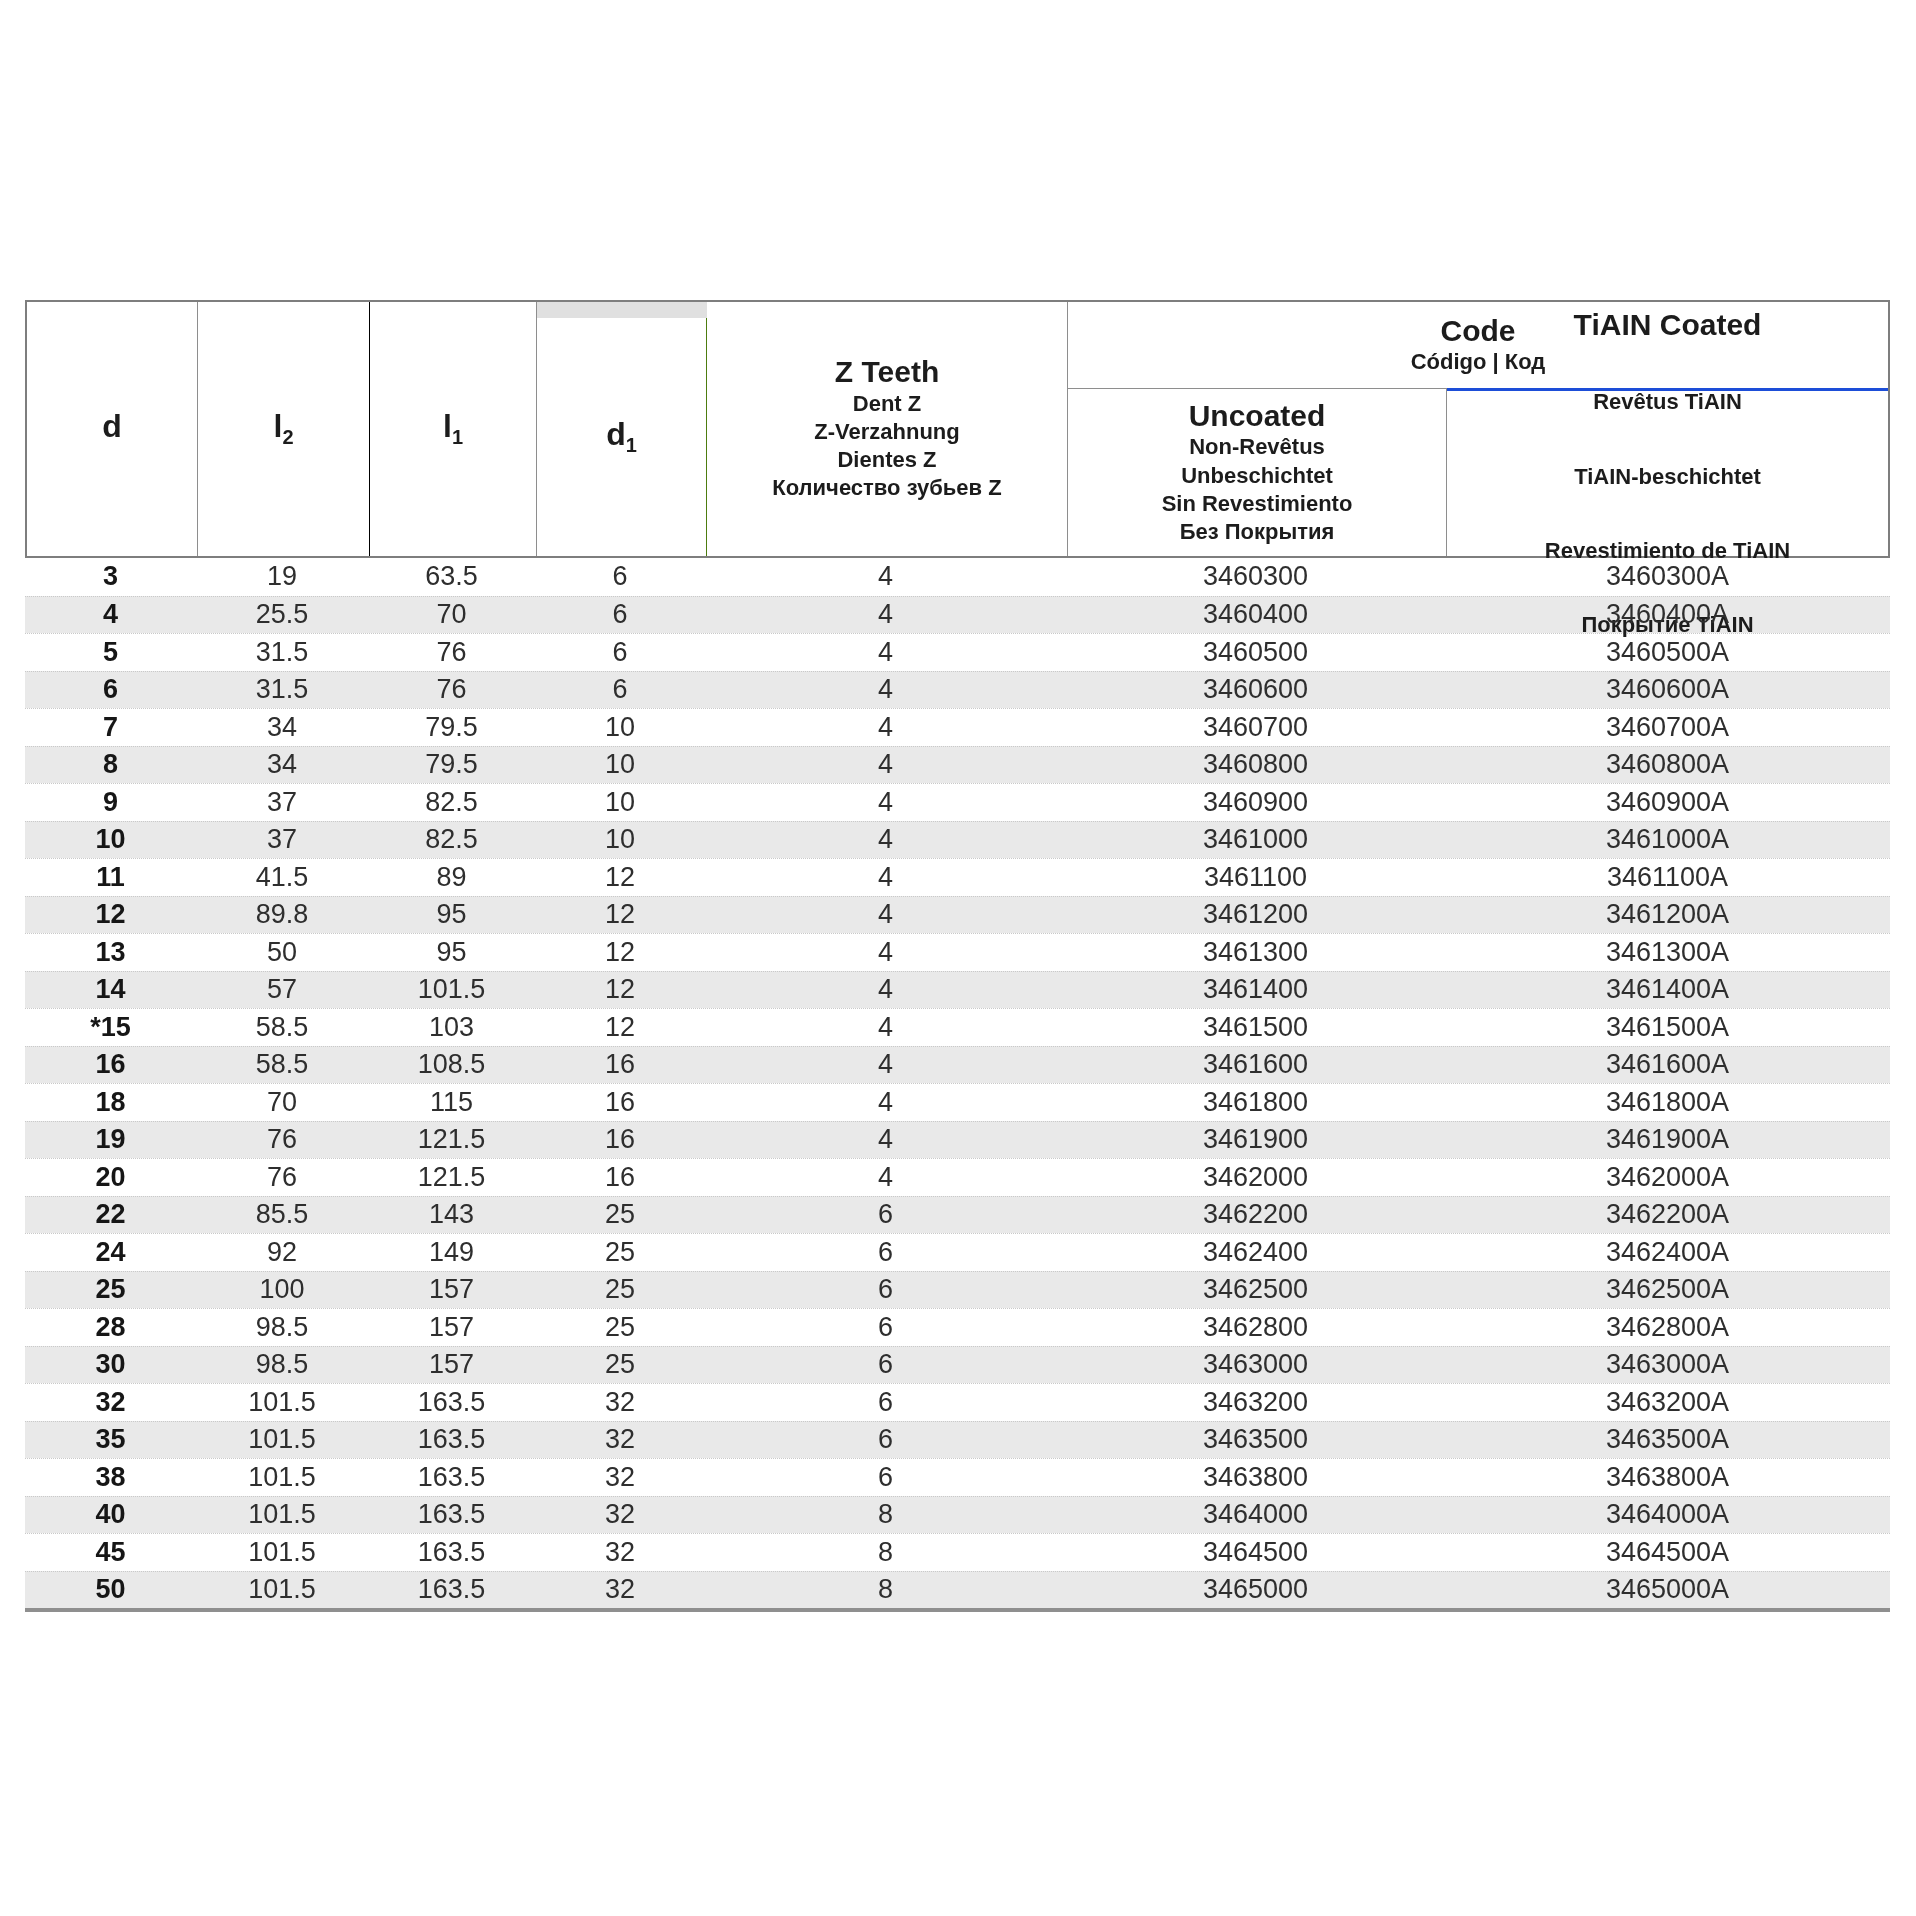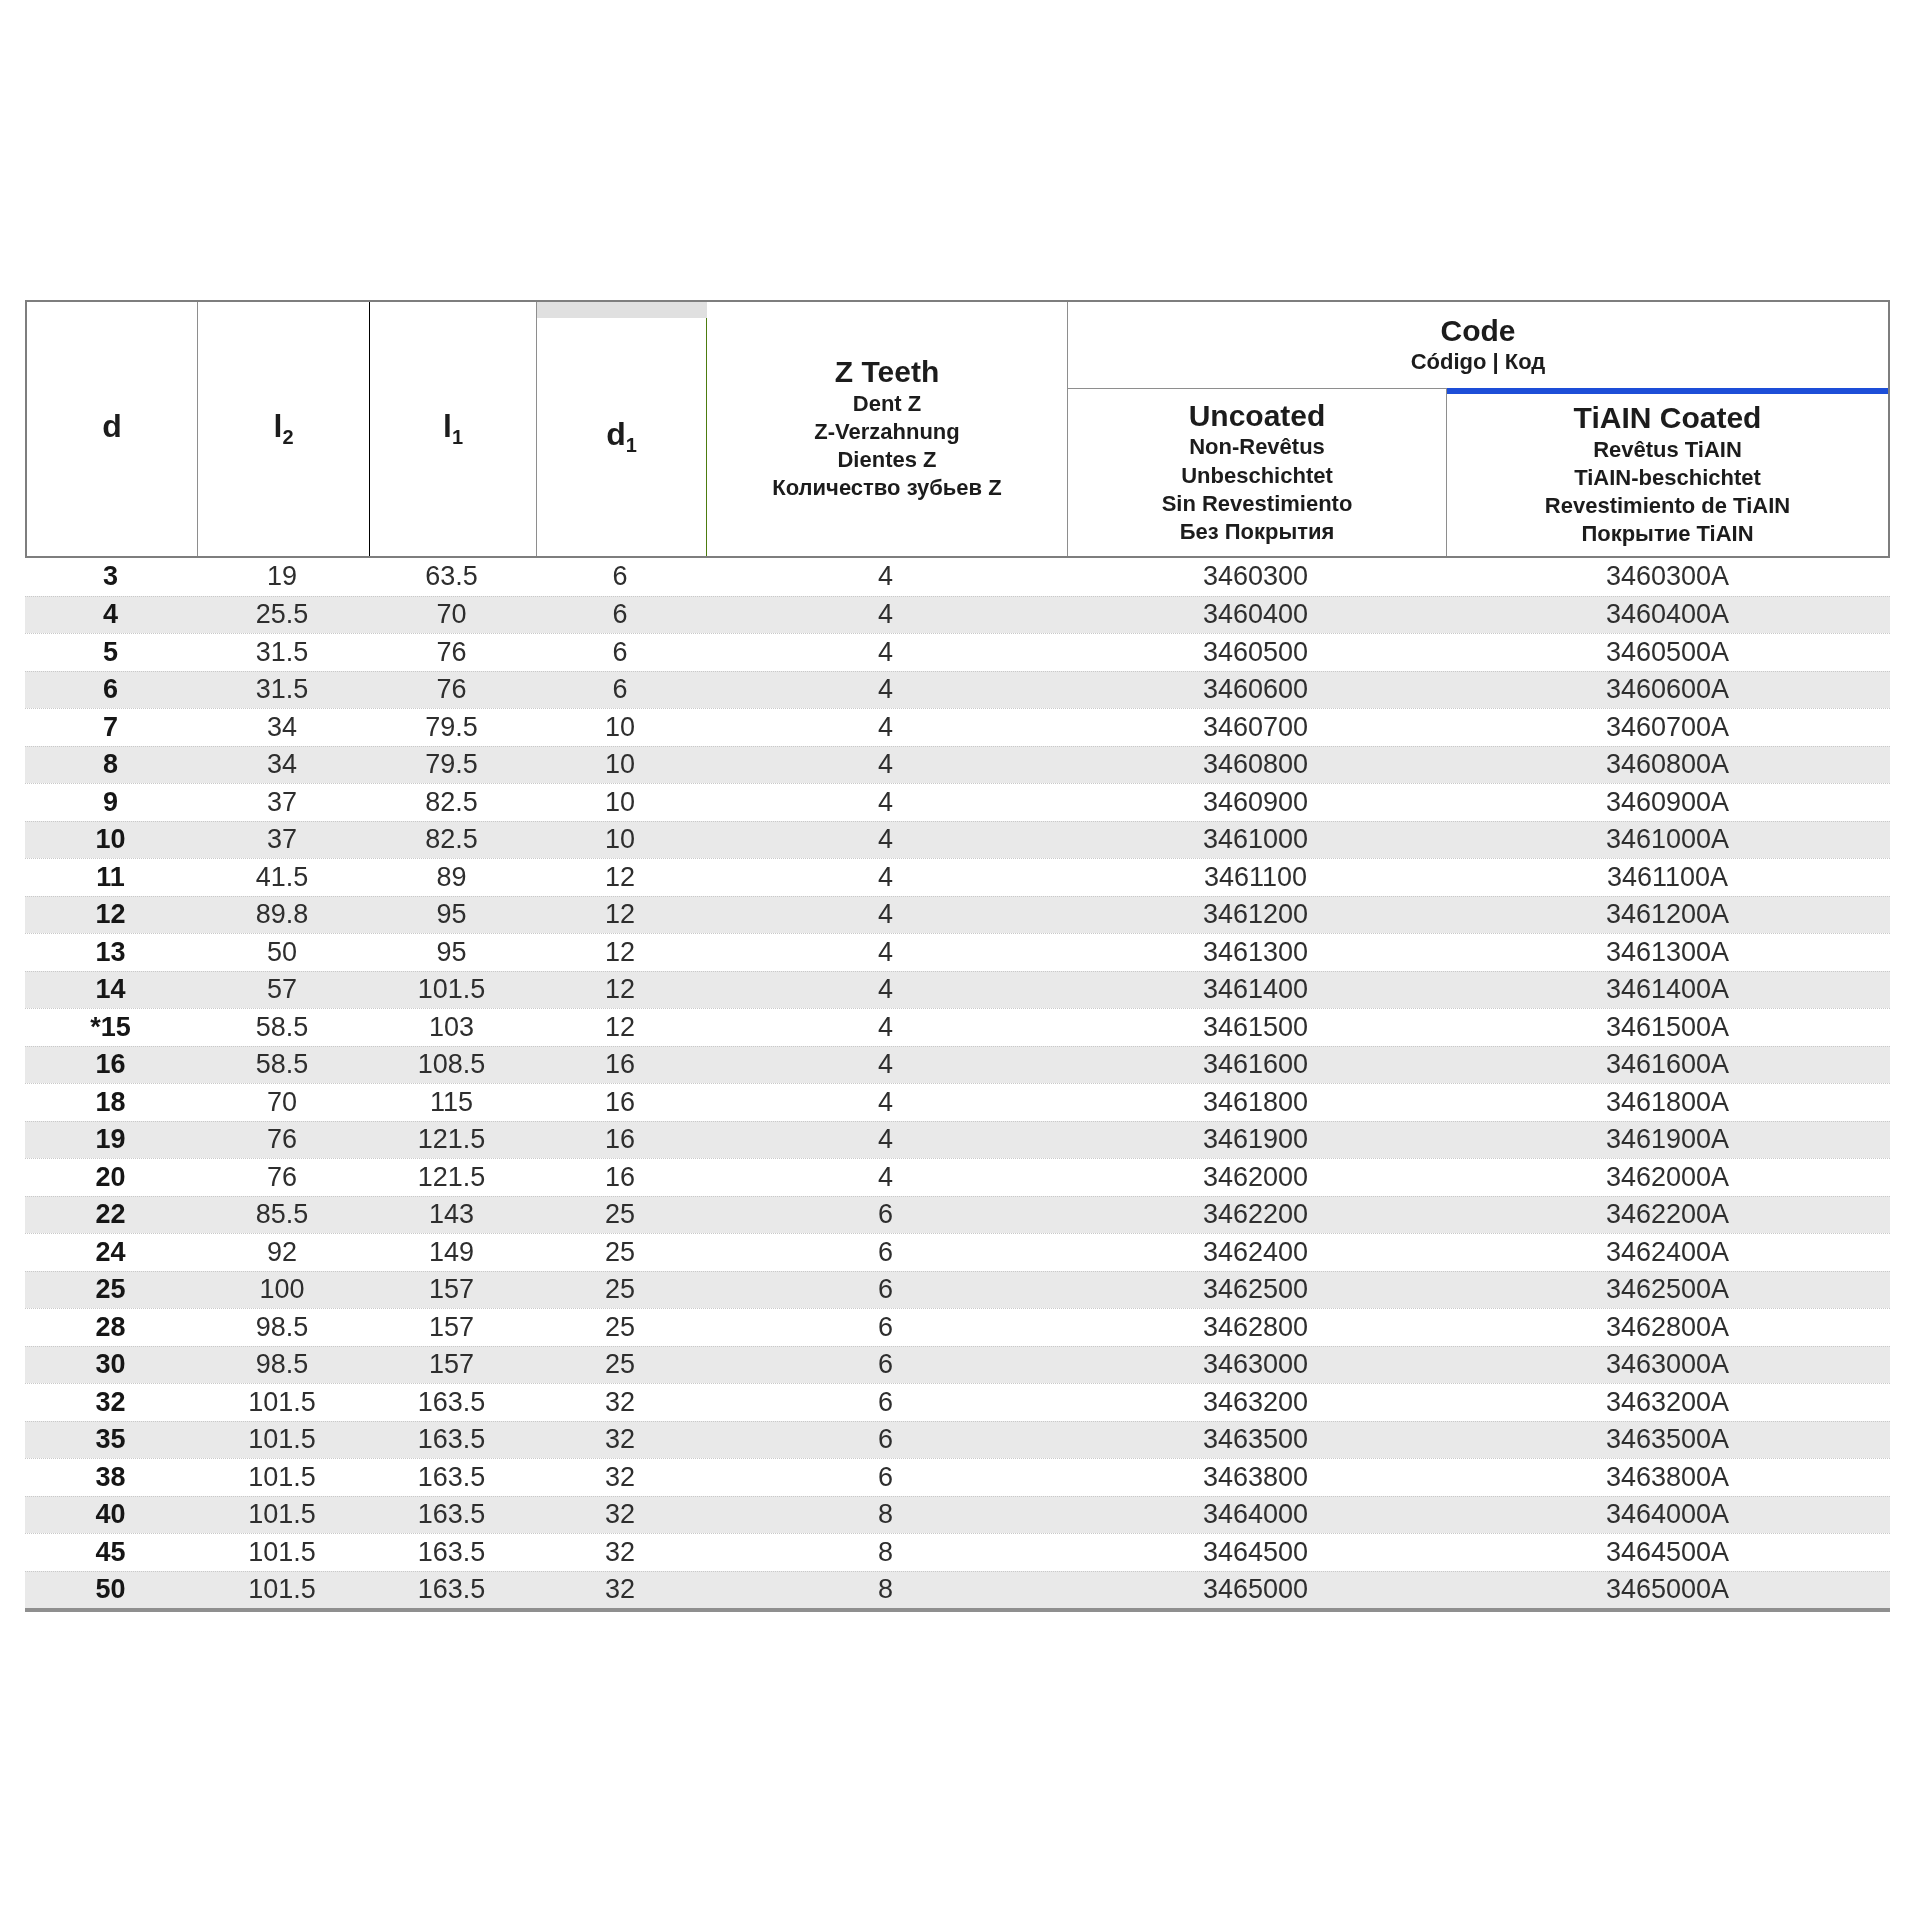--- a/index.html
+++ b/index.html
@@ -33,21 +33,21 @@
     background:#ffffff;
   }
   .h-span2 { grid-row:1 / 3; }
   .h-d  { grid-column:1; border-right:1px solid #8e8e8e; }
   .h-l2 { grid-column:2; border-right:1px solid #000000;align-items:center; }
   .h-l1 { grid-column:3; border-right:1px solid #8e8e8e; }
   .h-d1 { grid-column:4; border-right:1px solid #4d7c0f;margin-top:16px; }
   .h-z  { grid-column:5; border-right:1px solid #8e8e8e; }
   .h-code  { grid-column:6 / 8; grid-row:1; }
   .h-unc   { grid-column:6; grid-row:2; border-top:1px solid #8e8e8e; border-right:1px solid #8e8e8e; }
-  .h-tiain { grid-column:7; grid-row:2; border-top:6px solid #1d4ed8; }
+  .h-tiain { grid-column:7; grid-row:2; border-top:3px solid #1d4ed8;gap:46px; }
   .col-label { font-size:32px; font-weight:bold; line-height:1; }
   .col-label sub { font-size:20px; line-height:1; }
   .head-main { font-size:30px; font-weight:bold; line-height:1.15; }
   .head-sub  { font-size:22px; font-weight:bold; line-height:1.28; }
   
   .tbody { width:100%; }
   .row {
     display:grid;
     grid-template-columns:171px 172px 167px 170px 361px 379px 1fr;
     height:37.5px;

